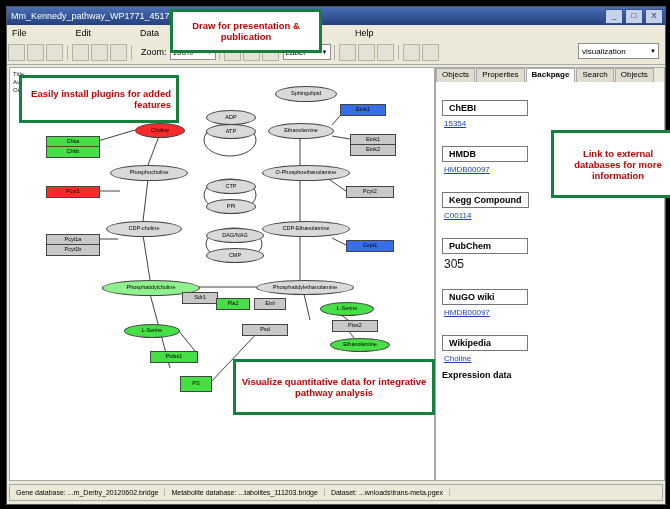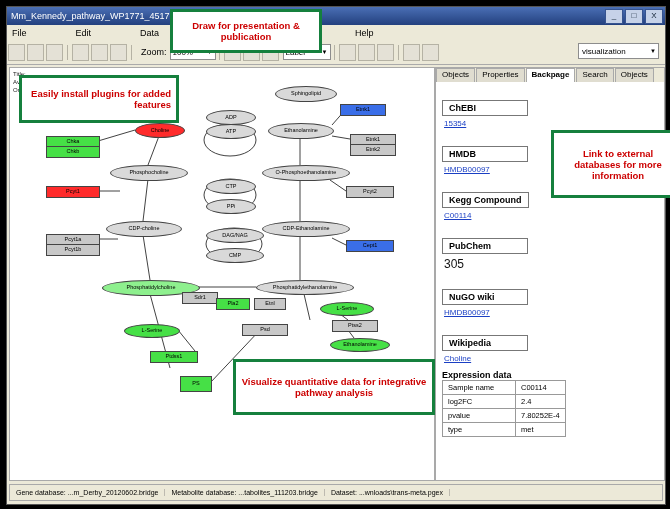--- a/index.html
+++ b/index.html
@@ -285,40 +285,20 @@
       <div class="sect">
         <span class="hdr">NuGO wiki</span>
         <a class="lnk" href="#">HMDB00097</a>
       </div>
       <div class="sect">
         <span class="hdr">Wikipedia</span>
         <a class="lnk" href="#">Choline</a>
       </div>
 
       <div class="exprhdr">Expression data</div>
-      <table class="expr">
-        <tbody>
-            <tr>
-          <td class="k">Sample name</td>
-          <td>C00114</td>
-        </tr>
-        <tr>
-          <td class="k">log2FC</td>
-          <td>2.4</td>
-        </tr>
-        <tr>
-          <td class="k">pvalue</td>
-          <td>7.80252E-4</td>
-        </tr>
-        <tr>
-          <td class="k">type</td>
-          <td>met</td>
-        </tr>
-      </tbody>
-        </table>
     </div>
   </div>
 
   <div class="statusbar">
     <span class="seg">Gene database: ...m_Derby_20120602.bridge</span>
     <span class="seg">Metabolite database: ...tabolites_111203.bridge</span>
     <span class="seg">Dataset: ...wnloads\trans-meta.pgex</span>
   </div>
 
   <div id="callout-host">

